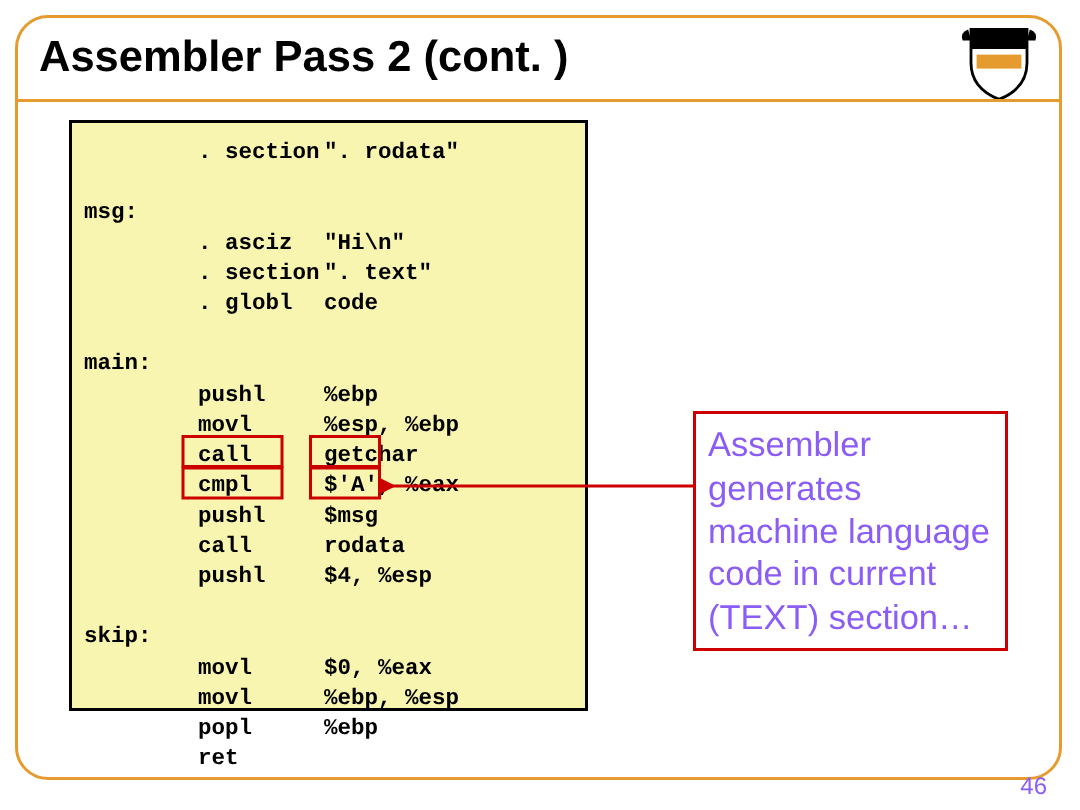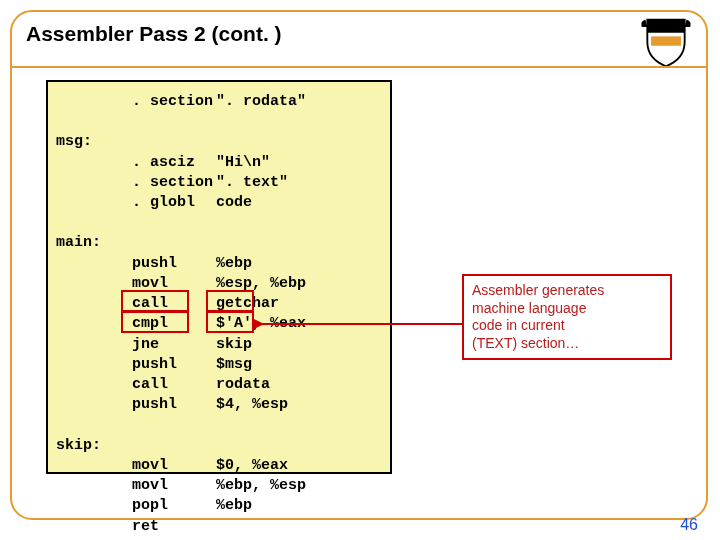--- a/index.html
+++ b/index.html
@@ -19,21 +19,21 @@
     width: 698px;
     height: 510px;
     border: 2px solid #e69b2f;
     border-radius: 22px;
     box-sizing: border-box;
   }
   .title {
     position: absolute;
     left: 26px;
     top: 22px;
-    font-size: 21px;
+    font-size: 29px;
     font-weight: bold;
     color: #000;
   }
   .hr-line {
     position: absolute;
     left: 12px;
     top: 66px;
     width: 694px;
     height: 0;
     border-top: 2px solid #e69b2f;
@@ -75,31 +75,31 @@
   }
   .arrow-svg {
     position: absolute;
     pointer-events: none;
   }
   .annotation {
     position: absolute;
     border: 2px solid #cc0000;
     box-sizing: border-box;
     background: #fff;
-    font-size: 14px;
+    font-size: 23px;
     line-height: 1.25;
     padding: 6px 8px;
-    color: #b91c1c;
+    color: #8b5cf6;
   }
   .page-num {
     position: absolute;
     right: 22px;
     bottom: 6px;
     font-size: 16px;
-    color: #1d4ed8;
+    color: #8b5cf6;
   }
 </style>
 </head>
 <body>
 
 <div class="slide-frame"></div>
 
 <div class="title">Assembler Pass 2 (cont. )</div>
 
 <div class="logo">
@@ -118,21 +118,20 @@
     <div class="code-row"><span class="col-label"></span><span class="col-white"></span><span class="col-op">. section</span><span class="col-arg">". rodata"</span></div>
     <div class="code-row"><span class="col-label">msg:</span><span class="col-white"></span><span class="col-op"></span><span class="col-arg"></span></div>
     <div class="code-row"><span class="col-label"></span><span class="col-white"></span><span class="col-op">. asciz</span><span class="col-arg">"Hi\n"</span></div>
     <div class="code-row"><span class="col-label"></span><span class="col-white"></span><span class="col-op">. section</span><span class="col-arg">". text"</span></div>
     <div class="code-row"><span class="col-label"></span><span class="col-white"></span><span class="col-op">. globl</span><span class="col-arg">code</span></div>
     <div class="code-row"><span class="col-label">main:</span><span class="col-white"></span><span class="col-op"></span><span class="col-arg"></span></div>
     <div class="code-row"><span class="col-label"></span><span class="col-white"></span><span class="col-op">pushl</span><span class="col-arg">%ebp</span></div>
     <div class="code-row"><span class="col-label"></span><span class="col-white"></span><span class="col-op">movl</span><span class="col-arg">%esp, %ebp</span></div>
     <div class="code-row"><span class="col-label"></span><span class="col-white"></span><span class="col-op">call</span><span class="col-arg">getchar</span></div>
     <div class="code-row"><span class="col-label"></span><span class="col-white"></span><span class="col-op">cmpl</span><span class="col-arg">$'A', %eax</span></div>
-    <div class="code-row"><span class="col-label"></span><span class="col-white"></span><span class="col-op">jne</span><span class="col-arg">skip</span></div>
     <div class="code-row"><span class="col-label"></span><span class="col-white"></span><span class="col-op">pushl</span><span class="col-arg">$msg</span></div>
     <div class="code-row"><span class="col-label"></span><span class="col-white"></span><span class="col-op">call</span><span class="col-arg">rodata</span></div>
     <div class="code-row"><span class="col-label"></span><span class="col-white"></span><span class="col-op">pushl</span><span class="col-arg">$4, %esp</span></div>
     <div class="code-row"><span class="col-label">skip:</span><span class="col-white"></span><span class="col-op"></span><span class="col-arg"></span></div>
     <div class="code-row"><span class="col-label"></span><span class="col-white"></span><span class="col-op">movl</span><span class="col-arg">$0, %eax</span></div>
     <div class="code-row"><span class="col-label"></span><span class="col-white"></span><span class="col-op">movl</span><span class="col-arg">%ebp, %esp</span></div>
     <div class="code-row"><span class="col-label"></span><span class="col-white"></span><span class="col-op">popl</span><span class="col-arg">%ebp</span></div>
     <div class="code-row"><span class="col-label"></span><span class="col-white"></span><span class="col-op">ret</span><span class="col-arg"></span></div>
   </div>
 

